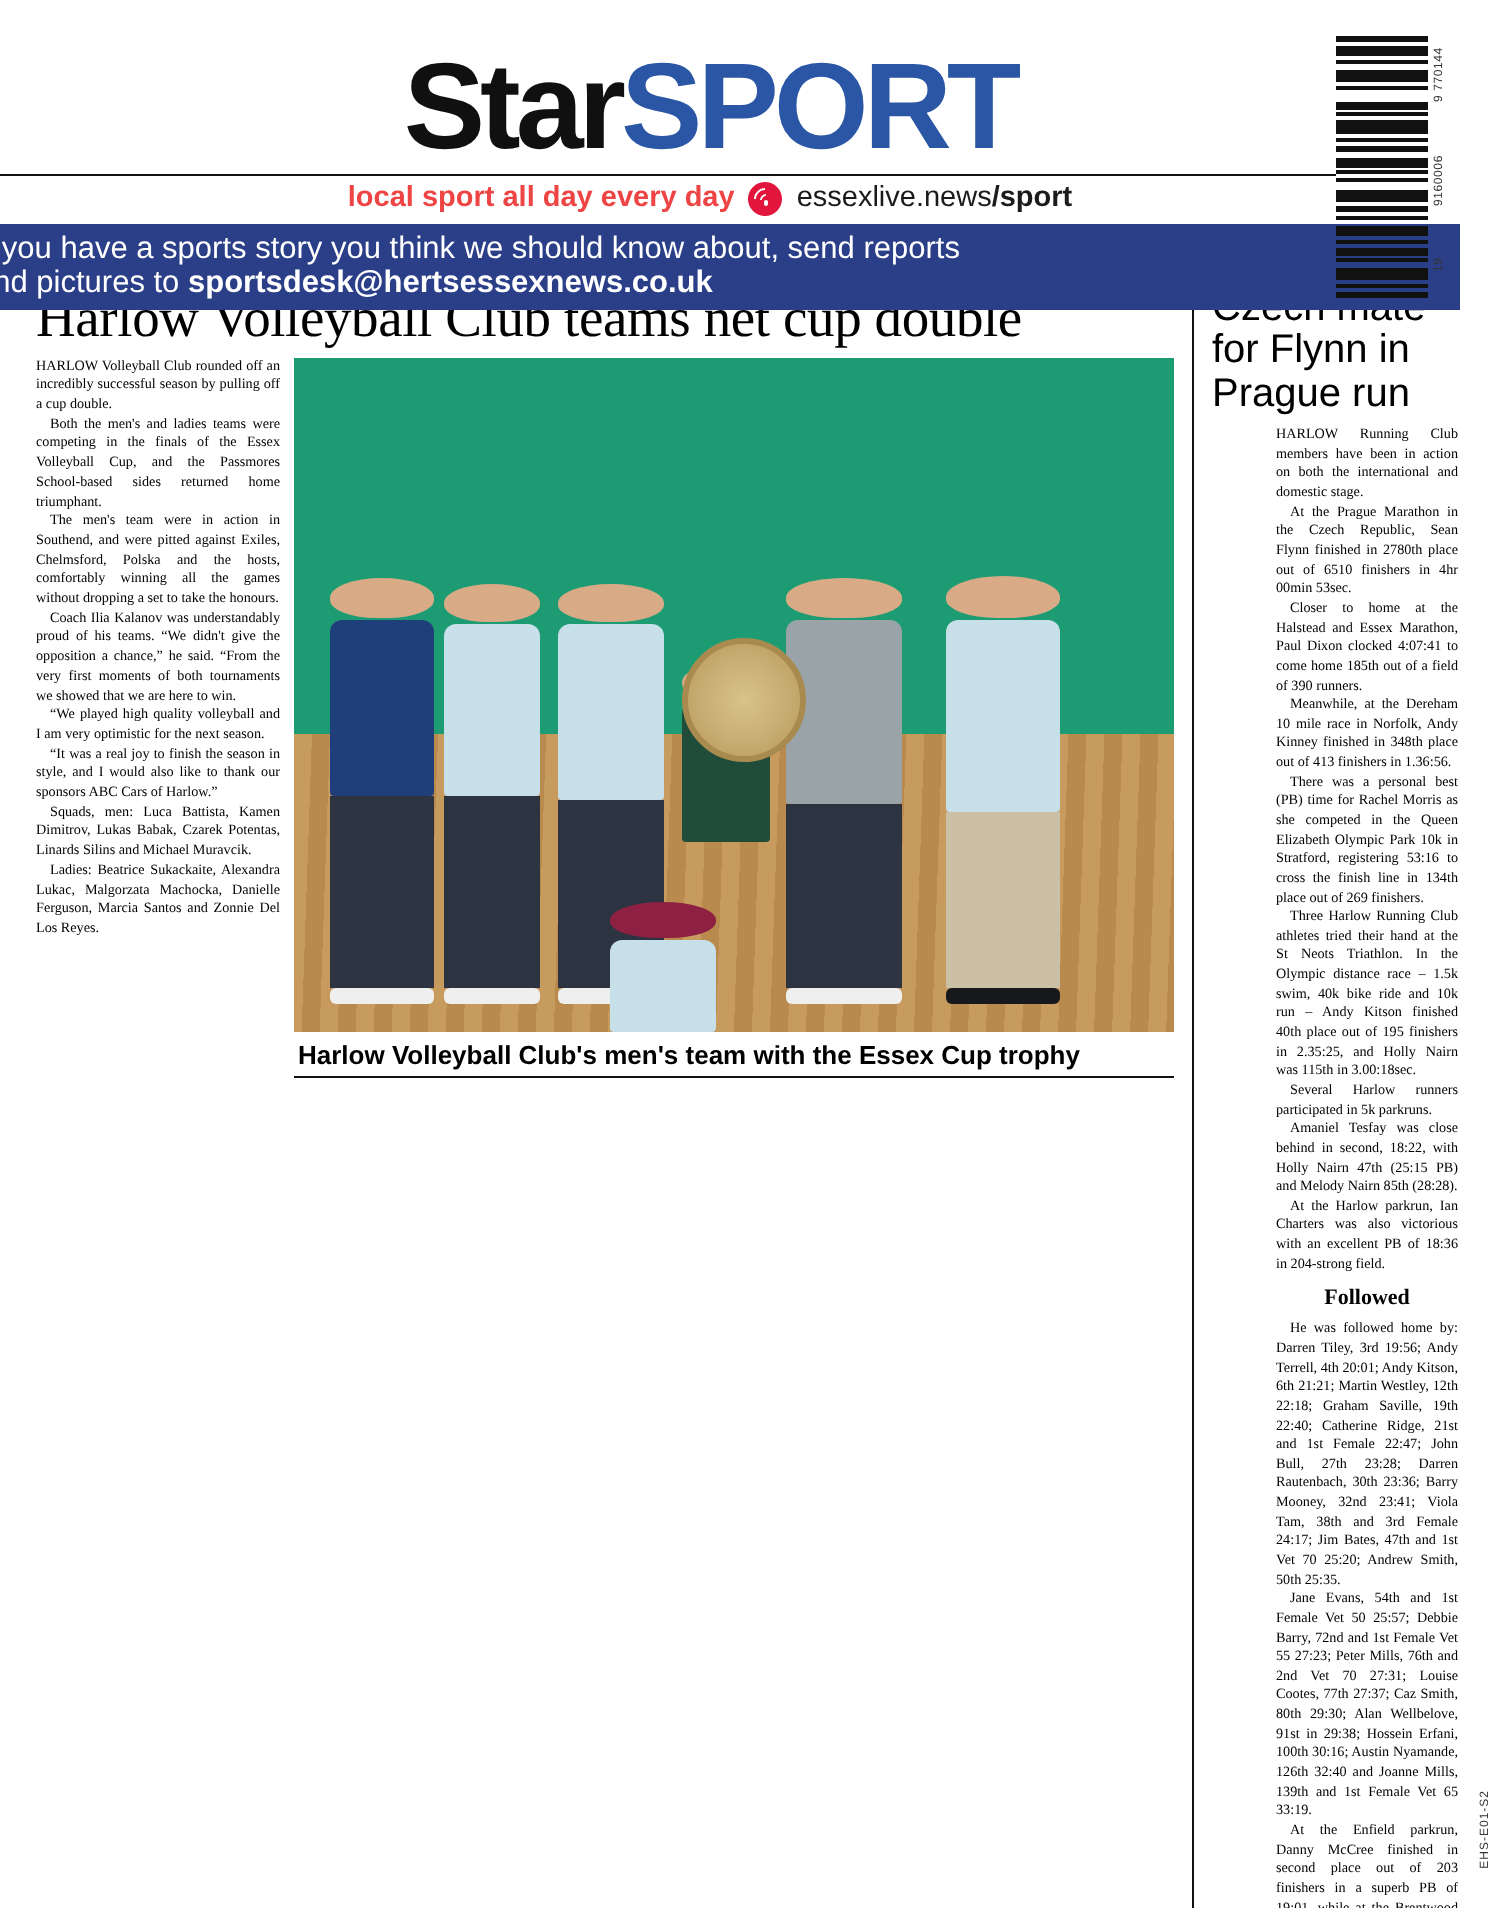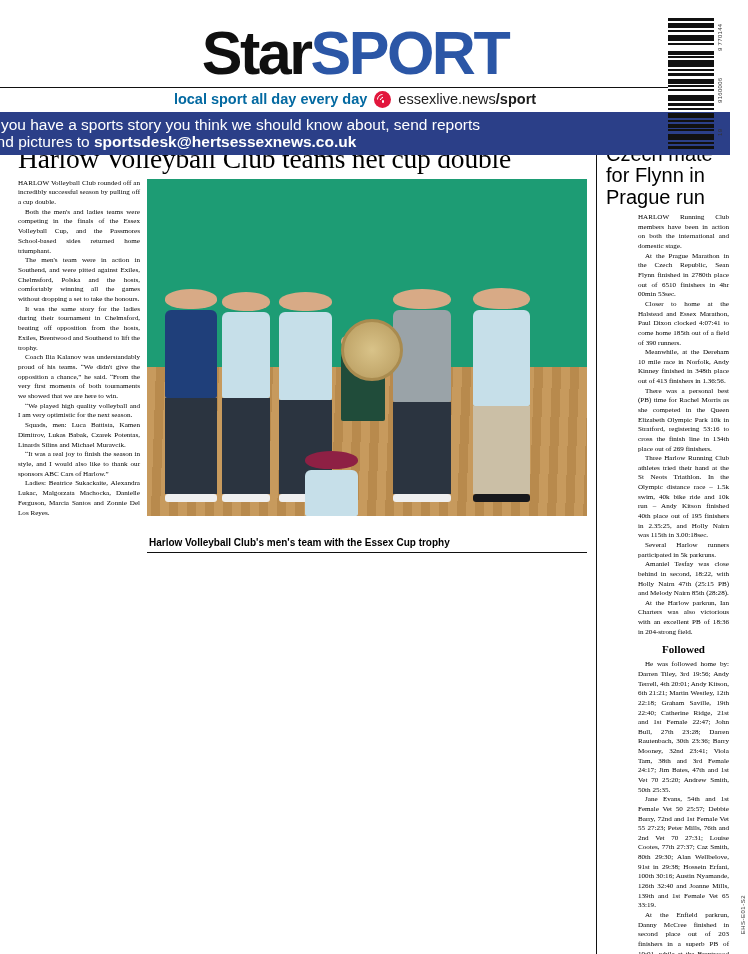--- a/index.html
+++ b/index.html
@@ -26,21 +26,21 @@
   .logo .sport { color:#2b56a6; }
 
   .rule-thin { border-top:1.6px solid #111; margin:3px 0 0 0; width:100%; }
 
   .tagline-row {
     display:flex; align-items:center; justify-content:center; gap:7px;
     font-family:"Liberation Sans", sans-serif;
     font-weight:bold; font-size:14.5px; padding:3px 0 4px 0;
     margin-left:-38px;
   }
-  .tagline-red { color:#0369a1; }
+  .tagline-red { color:#ef4444; }
   .wifi-badge {
     width:17px;height:17px;border-radius:50%;background:#e2163c;
     display:inline-flex;align-items:center;justify-content:center;
     position:relative; flex:0 0 auto;
   }
   .wifi-badge i { position:absolute; border:1.7px solid #fff; border-bottom-color:transparent;
     border-left-color:transparent; border-right-color:transparent; border-radius:50%; }
   .wifi-badge i.w1 { width:11px;height:11px; top:3.5px; transform:rotate(-45deg); }
   .wifi-badge i.w2 { width:6px;height:6px; top:6.5px; transform:rotate(-45deg); }
   .wifi-badge i.w3 { width:2.4px;height:2.4px;background:#fff;border:none;top:9.6px;border-radius:50%; }
@@ -104,21 +104,21 @@
   .photo .wallline { position:absolute; left:0; right:0; top:56%; height:2px; background:#0d6f52; }
   .photo .person { position:absolute; bottom:4%; }
   .photo .head { width:100%; border-radius:50% 50% 45% 45%; background:#d8aa86; }
   .photo .torso { width:100%; background:#c6dfe9; border-radius:6px 6px 2px 2px; margin-top:1px;}
   .photo .legs { width:100%; background:#2b3440; margin-top:0px;}
   .photo .shoes { width:100%; height:8px; background:#efefef; border-radius:3px; }
   .photo .trophy { position:absolute; width:62px;height:62px;border-radius:50%;
     background:radial-gradient(#d9c389,#b79a5d); border:3px solid #a98b4f; left:44%; bottom:40%; }
   .caption-bar {
     font-family:"Liberation Sans", sans-serif; font-weight:bold;
-    font-size:10px; padding:21px 0 3px 2px; border-bottom:1.4px solid #111;
+    font-size:13px; padding:4px 0 3px 2px; border-bottom:1.4px solid #111;
     border-top:0; line-height:1.2;
   }
 
   .side-body { font-size:7.1px; line-height:1.36; text-align:justify;margin-left:32px; }
   .side-body p { margin:0; text-indent:7px; }
   .side-body p.first { text-indent:0; }
   .side-sub {
     text-align:center; font-family:"Liberation Serif", serif; font-weight:bold;
     font-size:11px; margin:5px 0 3px 0;
   }
@@ -205,25 +205,24 @@
 
   <div class="top-section">
 
     <div class="top-left">
       <h1 class="lead">Harlow Volleyball Club teams net cup double</h1>
       <div class="vb-body">
         <div class="vb-col bodytext">
           <p class="first">HARLOW Volleyball Club rounded off an incredibly successful season by pulling off a cup double.</p>
           <p>Both the men's and ladies teams were competing in the finals of the Essex Volleyball Cup, and the Passmores School-based sides returned home triumphant.</p>
           <p>The men's team were in action in Southend, and were pitted against Exiles, Chelmsford, Polska and the hosts, comfortably winning all the games without dropping a set to take the honours.</p>
-          <p>It was the same story for the ladies during their tournament in Chelmsford, beating off opposition from the hosts, Exiles, Brentwood and Southend to lift the trophy.</p>
           <p>Coach Ilia Kalanov was understandably proud of his teams. “We didn't give the opposition a chance,” he said. “From the very first moments of both tournaments we showed that we are here to win.</p>
           <p>“We played high quality volleyball and I am very optimistic for the next season.</p>
+          <p>“It was a real joy to finish the season in style, and I would also like to thank our sponsors ABC Cars of Harlow.”</p>
           <p>Squads, men: Luca Battista, Kamen Dimitrov, Lukas Babak, Czarek Potentas, Linards Silins and Michael Muravcik.</p>
-          <p>“It was a real joy to finish the season in style, and I would also like to thank our sponsors ABC Cars of Harlow.”</p>
           <p>Ladies: Beatrice Sukackaite, Alexandra Lukac, Malgorzata Machocka, Danielle Ferguson, Marcia Santos and Zonnie Del Los Reyes.</p>
         </div>
         <div class="photo-wrap">
           <div class="photo">
             <div class="wallline"></div>
             <div class="floor"></div>
 
             <div class="person" style="left:4%;width:12%;">
               <div class="head" style="height:20px"></div>
               <div class="torso" style="height:88px;background:#1f3f7a"></div>

